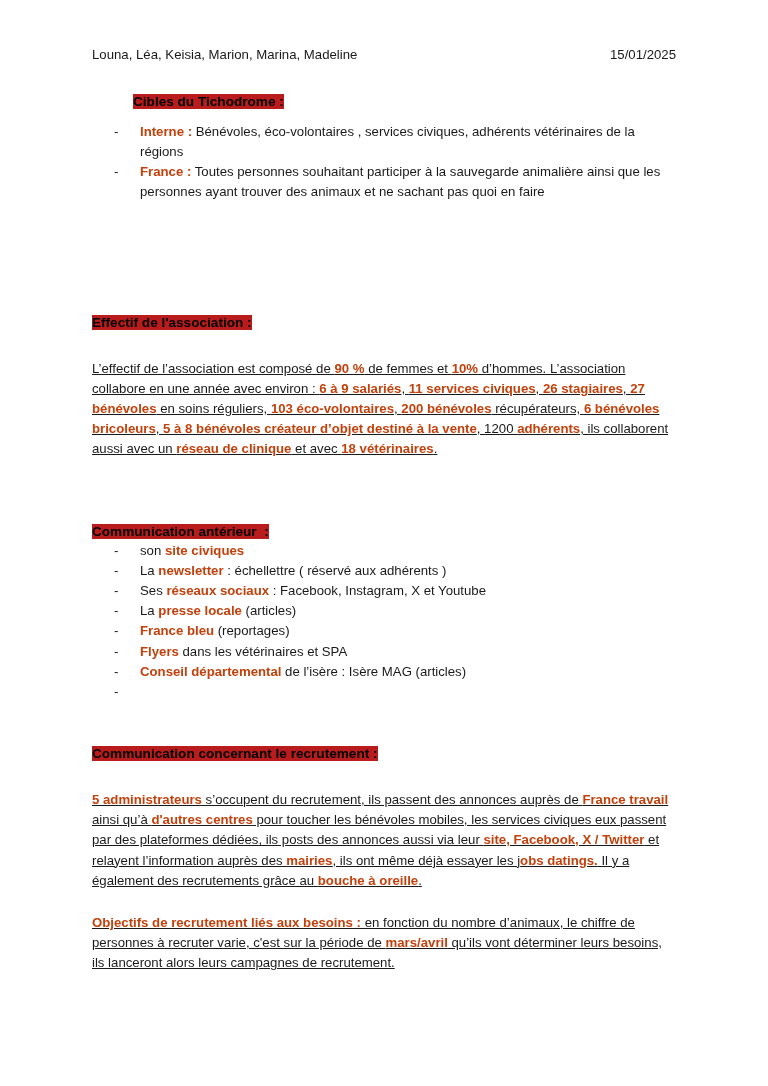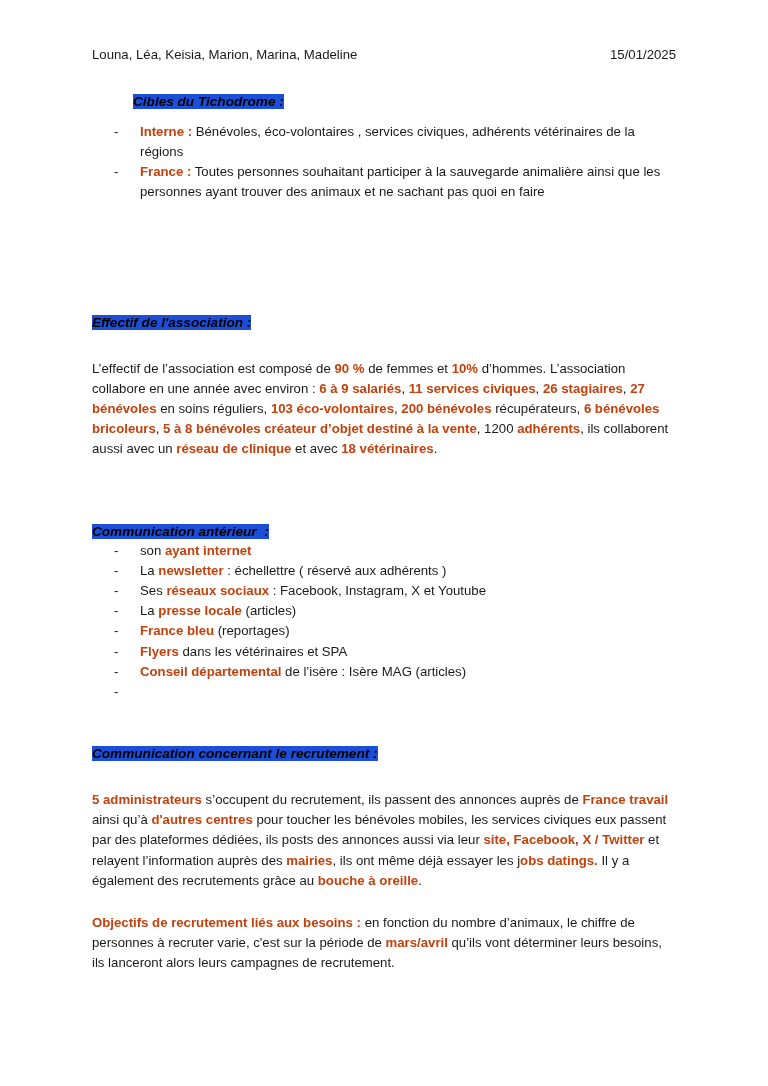--- a/index.html
+++ b/index.html
@@ -40,33 +40,33 @@
   .doc-header .date { white-space: nowrap; }
 
   
   .heading {
     font-size: 13.6px;
     font-weight: bold;
     line-height: 1.4;
     margin: 0;
   }
   .heading .hl {
-    background: #1d4ed8;
+    background: #b91c1c;
     color: #000000;
     white-space: pre;
-    font-style: italic;
   }
   .heading.indented { padding-left: 41px; }
 
   
   .para {
     font-size: 13.2px;
     line-height: 1.53;
     margin: 0;
     text-align: left;
+    text-decoration: underline;
   }
   b, strong { font-weight: bold; color: #c2410c; }
 
   
   .dash-list {
     list-style: none;
     margin: 0;
     padding: 0;
   }
   .dash-list li {
@@ -122,21 +122,21 @@
     </div>
 
     <div class="blk-effectif">
       <p class="heading"><span class="hl">Effectif de l'association :</span></p>
       <p class="para">L’effectif de l’association est composé de <b>90 %</b> de femmes et <b>10%</b> d’hommes. L’association collabore en une année avec environ : <b>6 à 9 salariés</b>, <b>11 services civiques</b>, <b>26 stagiaires</b>, <b>27 bénévoles</b> en soins réguliers, <b>103 éco-volontaires</b>, <b>200 bénévoles</b> récupérateurs, <b>6 bénévoles bricoleurs</b>, <b>5 à 8 bénévoles créateur d’objet destiné à la vente</b>, 1200 <b>adhérents</b>, ils collaborent aussi avec un <b>réseau de clinique</b> et avec <b>18 vétérinaires</b>.</p>
     </div>
 
     <div class="blk-comm">
       <p class="heading"><span class="hl">Communication antérieur  :</span></p>
       <ul class="dash-list tight">
-          <li><span class="dash">-</span><span>son <b>ayant internet</b></span></li>
+          <li><span class="dash">-</span><span>son <b>site civiques</b></span></li>
           <li><span class="dash">-</span><span>La <b>newsletter</b> : échellettre ( réservé aux adhérents )</span></li>
           <li><span class="dash">-</span><span>Ses <b>réseaux sociaux</b> : Facebook, Instagram, X et Youtube</span></li>
           <li><span class="dash">-</span><span>La <b>presse locale</b> (articles)</span></li>
           <li><span class="dash">-</span><span><b>France bleu</b> (reportages)</span></li>
           <li><span class="dash">-</span><span><b>Flyers</b> dans les vétérinaires et SPA</span></li>
           <li><span class="dash">-</span><span><b>Conseil départemental</b> de l’isère : Isère MAG (articles)</span></li>
           <li><span class="dash">-</span></li>
         </ul>
     </div>
 

